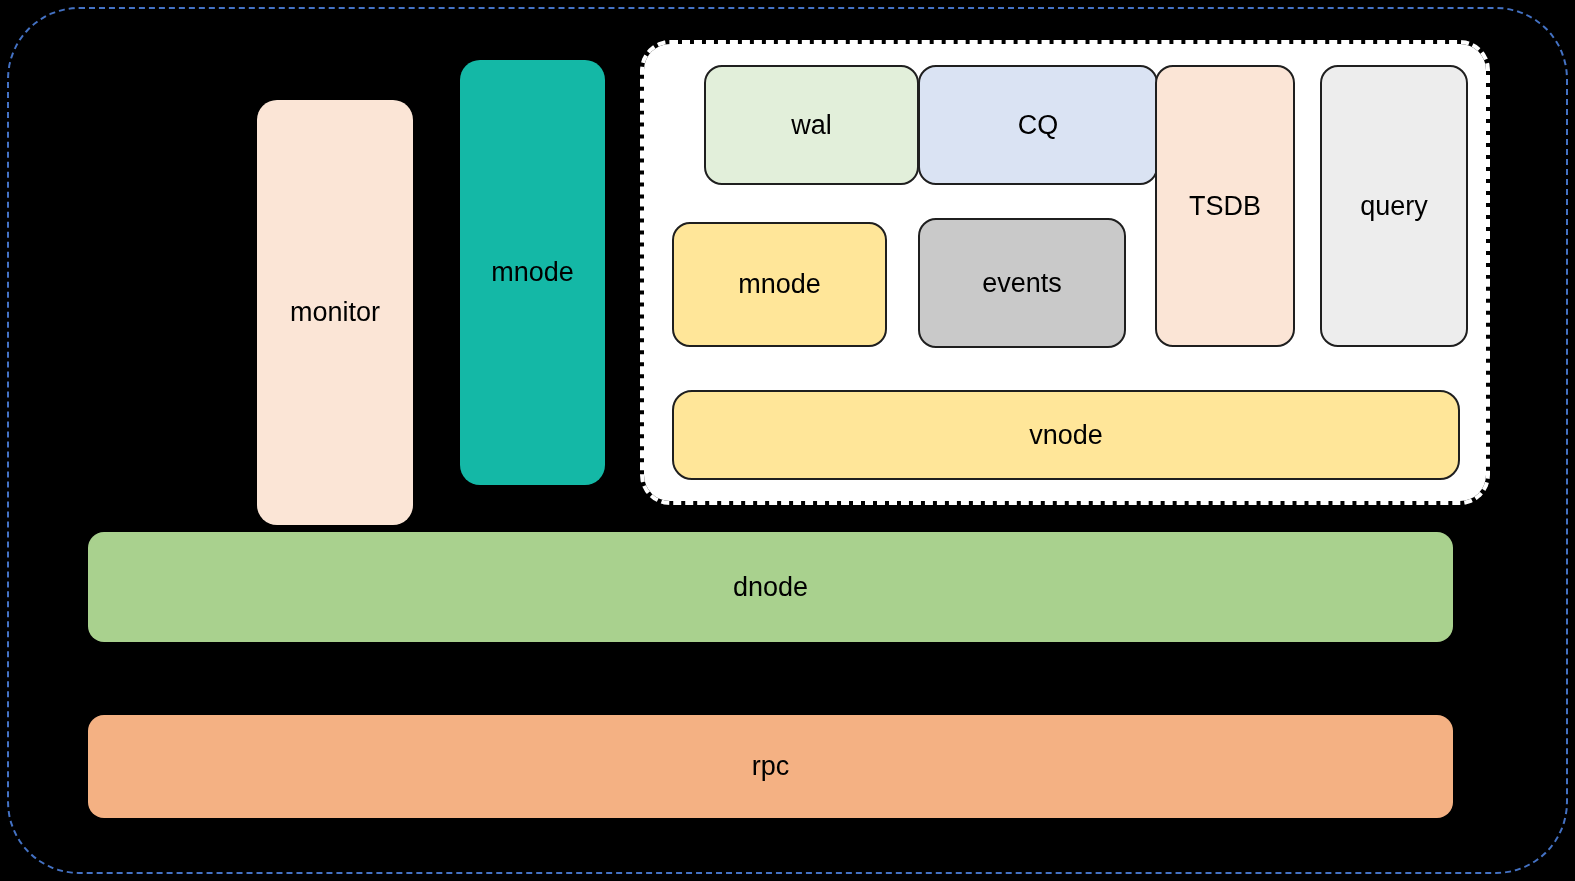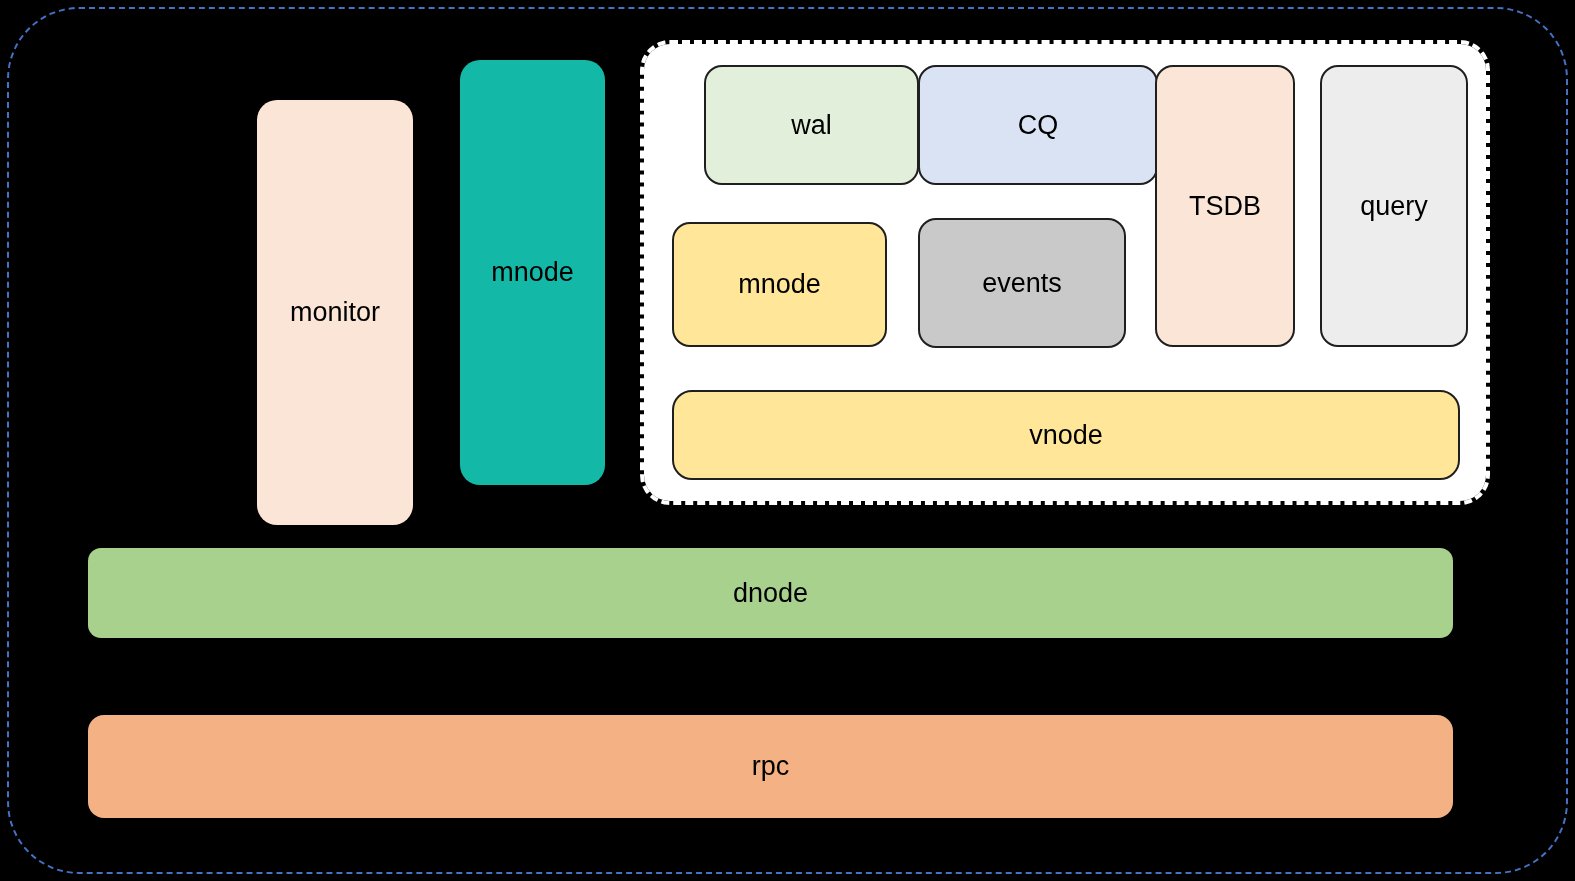--- a/index.html
+++ b/index.html
@@ -56,21 +56,21 @@
   .wal    { left: 26px;  top: 21px;  width: 215px; height: 120px; margin-left: 34px; }
   .cq     { left: 274px; top: 21px;  width: 240px; height: 120px; }
   .sync   { left: 28px;  top: 178px; width: 215px; height: 125px; }
   .events { left: 274px; top: 174px; width: 208px; height: 130px; }
   .tsdb   { left: 511px; top: 21px;  width: 140px; height: 282px; text-align: center; }
   .query  { left: 676px; top: 21px;  width: 148px; height: 282px; }
   .vnode  { left: 28px;  top: 346px; width: 788px; height: 90px; border-radius: 20px;  }
 
   
   .bar { left: 88px; width: 1365px; border-radius: 16px; }
-  .dnode { top: 548px; height: 90px; border-radius: 13px; }
+  .dnode { top: 532px; height: 110px; }
   .rpc   { top: 715px; height: 103px; }
 
   .label { pointer-events: none; }
 </style>
 </head>
 <body>
 
 <div class="stage">
 
   <div class="outer-border" style="border-color: rgb(68, 114, 196);"></div>

